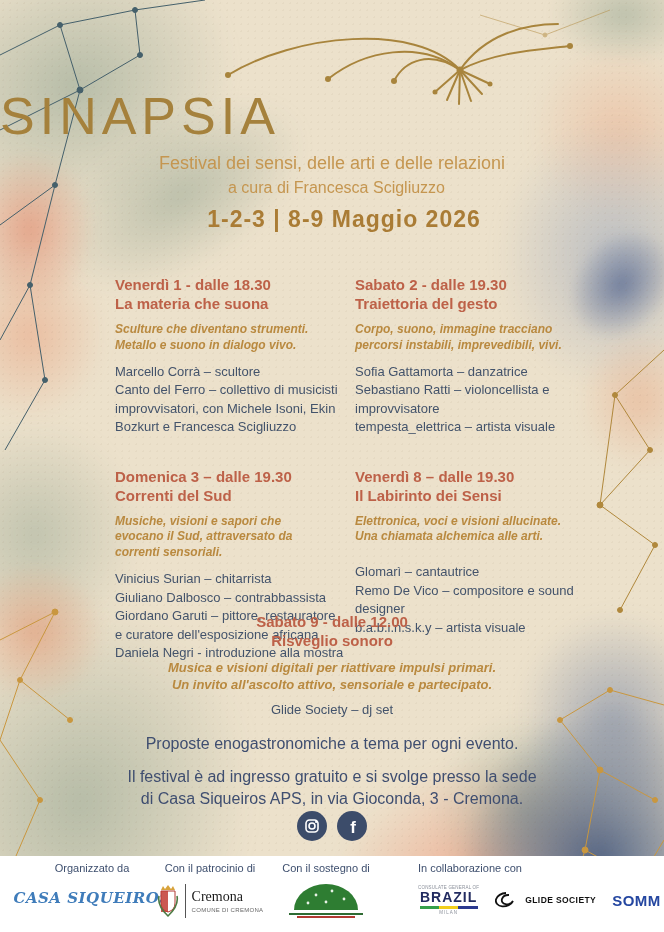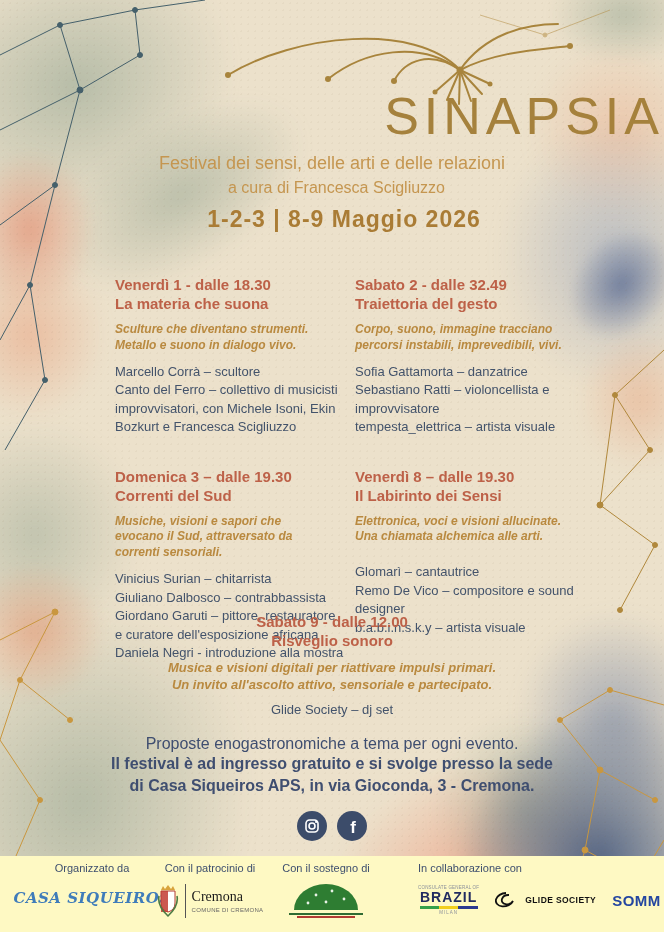--- a/index.html
+++ b/index.html
@@ -26,46 +26,46 @@
   .wc-sage-br   { right:50px; bottom:20px; width:180px; height:200px; background:radial-gradient(closest-side, rgba(148,164,144,.55), rgba(148,164,144,0)); filter:blur(8px); }
   .wc-blue-br2  { right:-45px; bottom:110px; width:190px; height:210px; background:radial-gradient(closest-side, rgba(95,115,155,.5), rgba(95,115,155,0)); filter:blur(10px); }
   .wc-navy-br   { right:-75px; bottom:-90px; width:280px; height:320px; background:radial-gradient(closest-side, rgba(56,79,120,.85), rgba(56,79,120,0)); filter:blur(8px); transform:rotate(14deg); }
 
   .paper-grain { position:absolute; inset:0; background-image:radial-gradient(rgba(120,90,60,.055) 1px, transparent 1px); background-size:7px 7px; pointer-events:none; }
 
   svg.net { position:absolute; inset:0; width:664px; height:932px; pointer-events:none; }
 
   
   .synapse { position:absolute; left:180px; top:22px; width:420px; height:100px; }
-  .title { position:absolute; top:90px; left:0; width:664px; text-align:right; font-size:52px; letter-spacing:5px; color:#a5813c; font-weight:normal; line-height:1; }
+  .title { position:absolute; top:90px; left:0; width:664px; text-align:left; font-size:52px; letter-spacing:5px; color:#a5813c; font-weight:normal; line-height:1; }
   .subtitle { position:absolute; top:153px; left:0; width:664px; text-align:center; font-size:18px; color:#c59650; }
   .curator  { position:absolute; top:179px; left:0; width:664px; text-align:center; font-size:16px; color:#c59650;padding-left:9px; }
   .dates    { position:absolute; top:206px; left:0; width:664px; text-align:center; font-size:23px; font-weight:bold; color:#aa7c35; letter-spacing:1px;padding-left:24px; }
 
   
   .events-grid { position:absolute; left:115px; top:275px; width:470px; display:grid; grid-template-columns:230px 230px; column-gap:10px; row-gap:30px; }
   .event-date, .event-title { font-size:15px; font-weight:bold; color:#bd6148; line-height:1.27; }
   .desc   { margin-top:9px; font-size:12px; font-weight:bold; font-style:italic; color:#b9893f; line-height:1.32; white-space:pre-line; }
   .lineup { margin-top:9px; font-size:13px; color:#43536b; line-height:1.42; white-space:pre-line; }
   .lineup.gap { margin-top:18px; }
   .event-center { position:absolute; top:612px; left:0; width:664px; text-align:center; }
   .event-center .desc { font-size:13px; }
   .event-center .lineup { margin-top:8px; }
 
   
   .info { position:absolute; top:735px; left:0; width:664px; text-align:center; color:#3f4e70; }
   .info-line1 { font-size:16px; }
-  .info-line2 { font-size:16px; line-height:1.35; white-space:pre-line;font-weight:bold; }
+  .info-line2 { font-size:16px; margin-top:13px; line-height:1.35; white-space:pre-line; }
 
   
   .social { position:absolute; top:811px; left:0; width:664px; display:flex; justify-content:center; gap:10px; }
   .social-circle { width:30px; height:30px; border-radius:50%; background:#3c4c6a; display:flex; align-items:center; justify-content:center; cursor:pointer; }
 
   
-  .footer { position:absolute; left:0; top:856px; width:664px; height:76px; background:#fef9c3; }
+  .footer { position:absolute; left:0; top:856px; width:664px; height:76px; background:#ffffff; }
   .f-sec { position:absolute; top:6px; display:flex; flex-direction:column; align-items:center; }
   .f-label { font-size:11px; color:#3e4f6e; margin-bottom:7px; white-space:nowrap; }
   .f-sec1 { left:28px;  width:128px; }
   .f-sec2 { left:150px; width:120px; }
   .f-sec3 { left:272px; width:108px; }
   .f-sec4 { left:383px; width:268px; align-items:flex-start;margin-left:35px; }
   .casa-logo { font-size:15px; font-weight:bold; color:#3f7cba; letter-spacing:.5px; margin-top:8px; font-family:"DejaVu Serif", serif; font-style:italic; white-space:nowrap; }
   .cremona-row { display:flex; align-items:center; gap:6px; margin-top:3px; }
   .cremona-divider { width:1px; height:34px; background:#555; }
   .cremona-name { font-size:14px; font-weight:normal; color:#1a1a1a; font-family:"Liberation Serif", serif; }
@@ -215,21 +215,21 @@
   <main class="events-grid">
     <section class="event">
       <div class="event-date">Venerdì 1 - dalle 18.30</div>
       <div class="event-title">La materia che suona</div>
       <p class="desc">Sculture che diventano strumenti.
 Metallo e suono in dialogo vivo.</p>
       <p class="lineup">Marcello Corrà – scultore
 Canto del Ferro – collettivo di musicisti improvvisatori, con Michele Isoni, Ekin Bozkurt e Francesca Scigliuzzo</p>
     </section>
     <section class="event">
-      <div class="event-date">Sabato 2 - dalle 32.49</div>
+      <div class="event-date">Sabato 2 - dalle 19.30</div>
       <div class="event-title">Traiettoria del gesto</div>
       <p class="desc">Corpo, suono, immagine tracciano
 percorsi instabili, imprevedibili, vivi.</p>
       <p class="lineup">Sofia Gattamorta – danzatrice
 Sebastiano Ratti – violoncellista e improvvisatore
 tempesta_elettrica – artista visuale</p>
     </section>
     <section class="event">
       <div class="event-date">Domenica 3 – dalle 19.30</div>
       <div class="event-title">Correnti del Sud</div>

